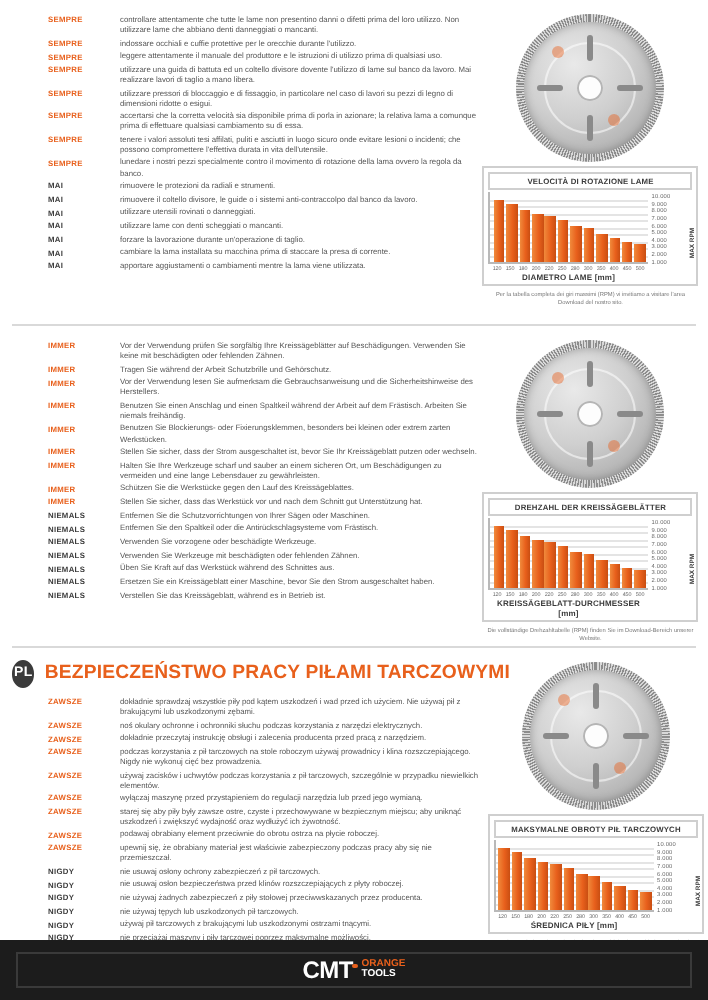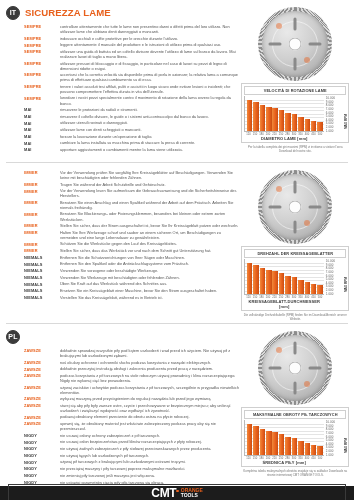--- a/index.html
+++ b/index.html
@@ -151,21 +151,21 @@
   }
   .chart-note {
     width: 108px; text-align: center;
     font-size: 2.9px; line-height: 4px; color: #777;
     margin-top: 2px; padding: 0 2px;
   }
 
   
   .footer {
     position: absolute; left: 0; bottom: 0;
-    width: 354px; height: 14px; background: #1c1c1c;
+    width: 354px; height: 30px; background: #1c1c1c;
     display: flex; align-items: center; justify-content: center; margin-top: 40px;
   }
   .footer-inner {
     width: 338px; height: 18px; border: .6px solid #3a3a3a;
     display: flex; align-items: center; justify-content: center;
   }
   .logo { display: flex; align-items: center; gap: 2px; }
   .logo-cmt {
     color: #ffffff; font-weight: bold; font-size: 12px;
     letter-spacing: -.3px; position: relative;
@@ -182,24 +182,20 @@
   .logo-orange span:first-child { color: #e8601c; }
 </style>
 </head>
 <body>
 
 <div class="page">
 
   <div class="section sec-it">
     <div class="cols">
       <div class="col-left">
-        <div class="sec-header">
-          <div class="lang-badge">IT</div>
-          <div class="sec-title">SICUREZZA LAME</div>
-        </div>
         <div class="rules">
           <div class="rule">
               <div class="rule-key always">SEMPRE</div>
               <div class="rule-text">controllare attentamente che tutte le lame non presentino danni o difetti prima del loro utilizzo. Non utilizzare lame che abbiano denti danneggiati o mancanti.</div>
             </div>
           <div class="rule">
               <div class="rule-key always">SEMPRE</div>
               <div class="rule-text">indossare occhiali e cuffie protettive per le orecchie durante l'utilizzo.</div>
             </div>
           <div class="rule">
@@ -486,20 +482,21 @@
     </div>
   </div>
 
   <div class="divider"></div>
 
   <div class="section sec-pl">
     <div class="cols">
       <div class="col-left">
         <div class="sec-header">
           <div class="lang-badge">PL</div>
+          <div class="sec-title">BEZPIECZEŃSTWO PRACY PIŁAMI TARCZOWYMI</div>
         </div>
         <div class="rules">
           <div class="rule">
               <div class="rule-key always">ZAWSZE</div>
               <div class="rule-text">dokładnie sprawdzaj wszystkie piły pod kątem uszkodzeń i wad przed ich użyciem. Nie używaj pił z brakującymi lub uszkodzonymi zębami.</div>
             </div>
           <div class="rule">
               <div class="rule-key always">ZAWSZE</div>
               <div class="rule-text">noś okulary ochronne i ochronniki słuchu podczas korzystania z narzędzi elektrycznych.</div>
             </div>

